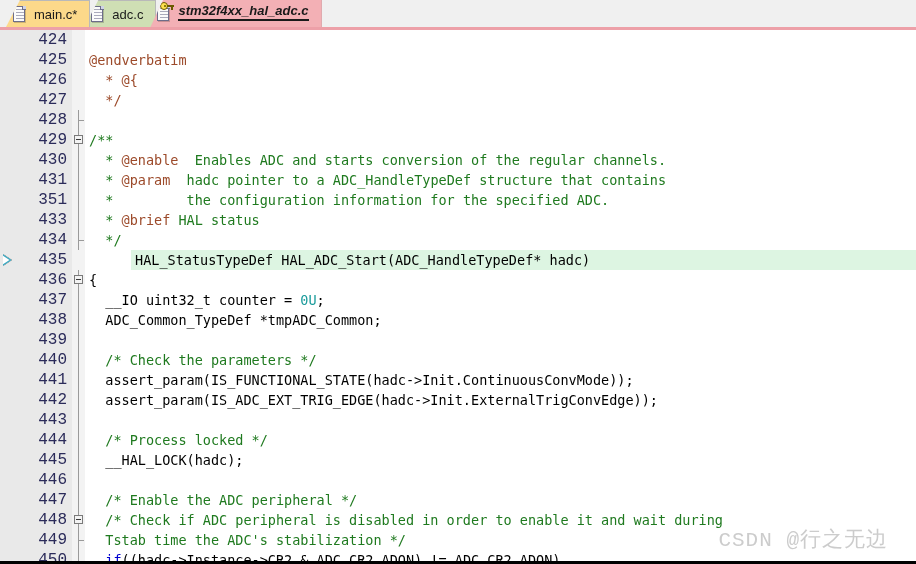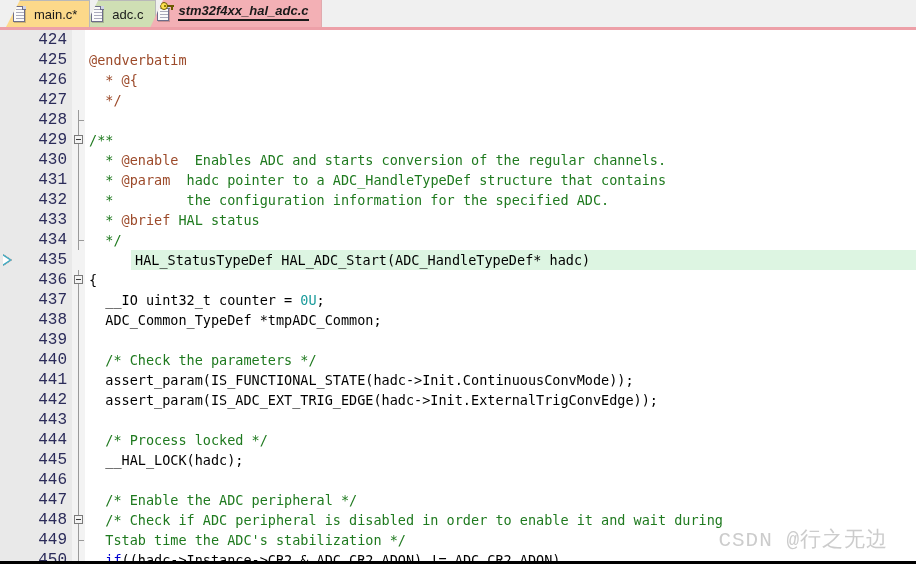--- a/index.html
+++ b/index.html
@@ -287,21 +287,21 @@
   <div id="editor">
     <div id="code-lines">
         <div class="row"><div class="marker"></div><div class="gutter">424</div><div class="fold"></div><div class="code"></div></div>
         <div class="row"><div class="marker"></div><div class="gutter">425</div><div class="fold"></div><div class="code"><span class="dox">@endverbatim</span></div></div>
         <div class="row"><div class="marker"></div><div class="gutter">426</div><div class="fold"></div><div class="code"><span class="dox">  * </span><span class="dox">@{</span></div></div>
         <div class="row"><div class="marker"></div><div class="gutter">427</div><div class="fold"></div><div class="code"><span class="dox">  */</span></div></div>
         <div class="row"><div class="marker"></div><div class="gutter">428</div><div class="fold"><span class="vline"></span><span class="tick"></span></div><div class="code"></div></div>
         <div class="row"><div class="marker"></div><div class="gutter">429</div><div class="fold"><span class="vline"></span><span class="box"></span></div><div class="code"><span class="cmt">/**</span></div></div>
         <div class="row"><div class="marker"></div><div class="gutter">430</div><div class="fold"><span class="vline"></span></div><div class="code"><span class="cmt">  * </span><span class="dox">@enable</span><span class="cmt">  Enables ADC and starts conversion of the regular channels.</span></div></div>
         <div class="row"><div class="marker"></div><div class="gutter">431</div><div class="fold"><span class="vline"></span></div><div class="code"><span class="cmt">  * </span><span class="dox">@param</span><span class="cmt">  hadc pointer to a ADC_HandleTypeDef structure that contains</span></div></div>
-        <div class="row"><div class="marker"></div><div class="gutter">432</div><div class="fold"><span class="vline"></span></div><div class="code"><span class="cmt">  * </span><span class="cmt">        the configuration information for the specified ADC.</span></div></div>
+        <div class="row"><div class="marker"></div><div class="gutter">351</div><div class="fold"><span class="vline"></span></div><div class="code"><span class="cmt">  * </span><span class="cmt">        the configuration information for the specified ADC.</span></div></div>
         <div class="row"><div class="marker"></div><div class="gutter">433</div><div class="fold"><span class="vline"></span></div><div class="code"><span class="cmt">  * </span><span class="dox">@brief</span><span class="cmt"> HAL status</span></div></div>
         <div class="row"><div class="marker"></div><div class="gutter">434</div><div class="fold"><span class="vline"></span><span class="tick"></span></div><div class="code"><span class="cmt">  */</span></div></div>
         <div class="row hl"><div class="marker"><span class="arrow-marker"></span></div><div class="gutter">435</div><div class="fold"></div><div class="code"><span>HAL_StatusTypeDef HAL_ADC_Start(ADC_HandleTypeDef* hadc)</span></div></div>
         <div class="row"><div class="marker"></div><div class="gutter">436</div><div class="fold"><span class="vline"></span><span class="box"></span></div><div class="code"><span>{</span></div></div>
         <div class="row"><div class="marker"></div><div class="gutter">437</div><div class="fold"><span class="vline"></span></div><div class="code"><span>  __IO uint32_t counter = </span><span class="num">0U</span><span>;</span></div></div>
         <div class="row"><div class="marker"></div><div class="gutter">438</div><div class="fold"><span class="vline"></span></div><div class="code"><span>  ADC_Common_TypeDef *tmpADC_Common;</span></div></div>
         <div class="row"><div class="marker"></div><div class="gutter">439</div><div class="fold"><span class="vline"></span></div><div class="code"></div></div>
         <div class="row"><div class="marker"></div><div class="gutter">440</div><div class="fold"><span class="vline"></span></div><div class="code"><span class="cmt">  /* Check the parameters */</span></div></div>
         <div class="row"><div class="marker"></div><div class="gutter">441</div><div class="fold"><span class="vline"></span></div><div class="code"><span>  assert_param(IS_FUNCTIONAL_STATE(hadc-&gt;Init.ContinuousConvMode));</span></div></div>
         <div class="row"><div class="marker"></div><div class="gutter">442</div><div class="fold"><span class="vline"></span></div><div class="code"><span>  assert_param(IS_ADC_EXT_TRIG_EDGE(hadc-&gt;Init.ExternalTrigConvEdge));</span></div></div>

